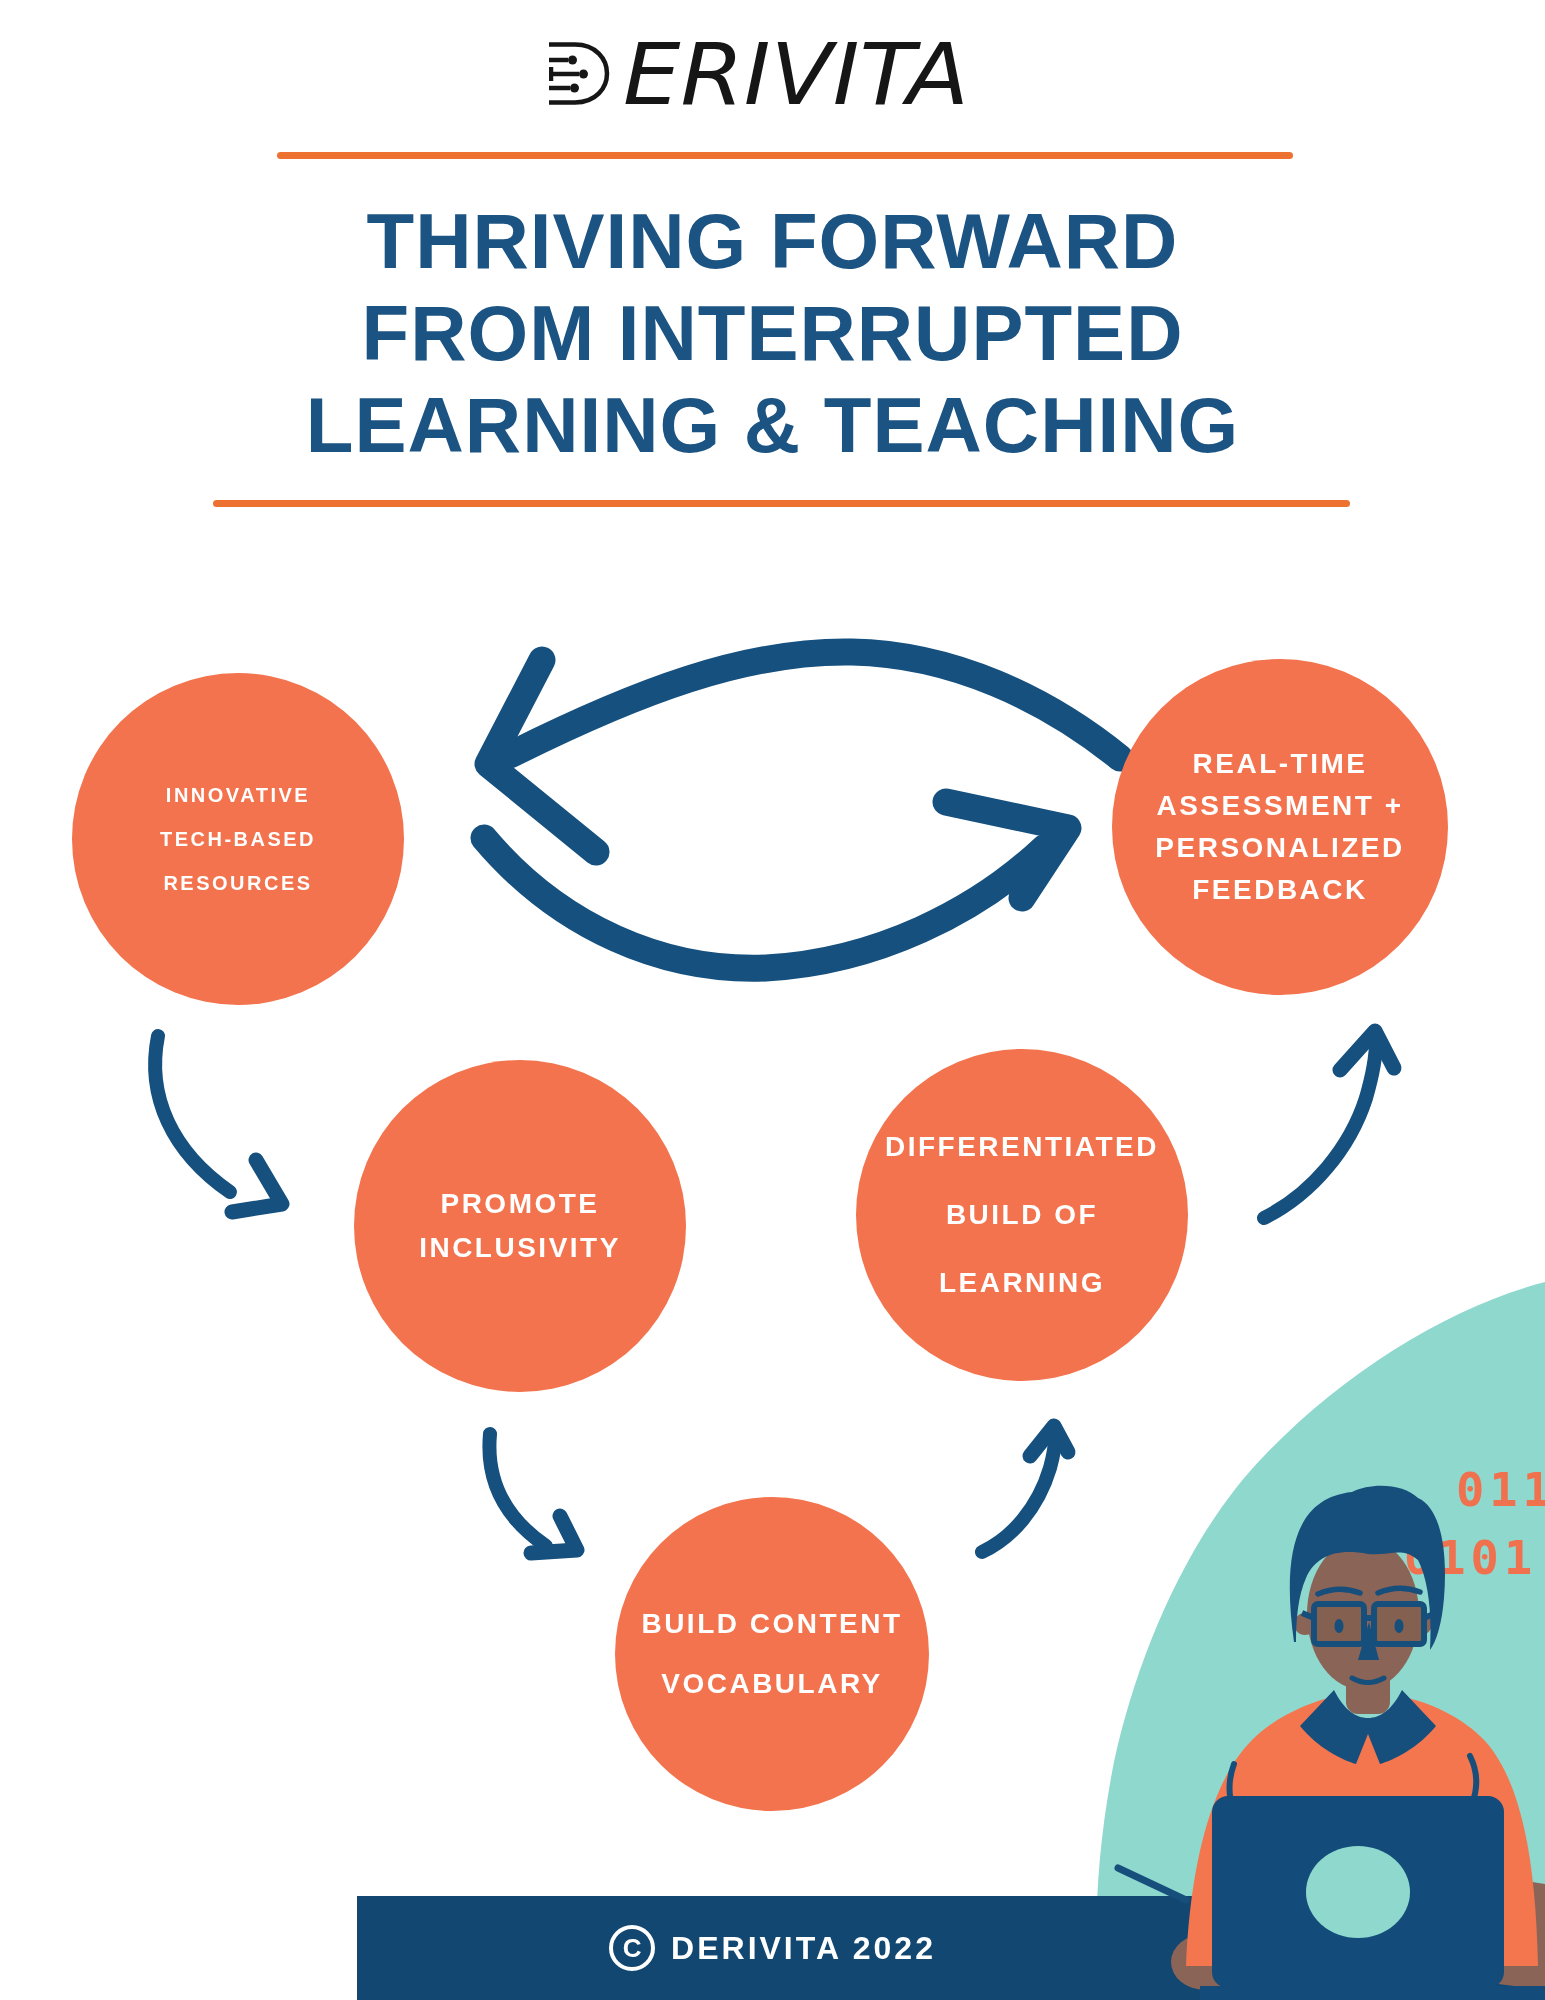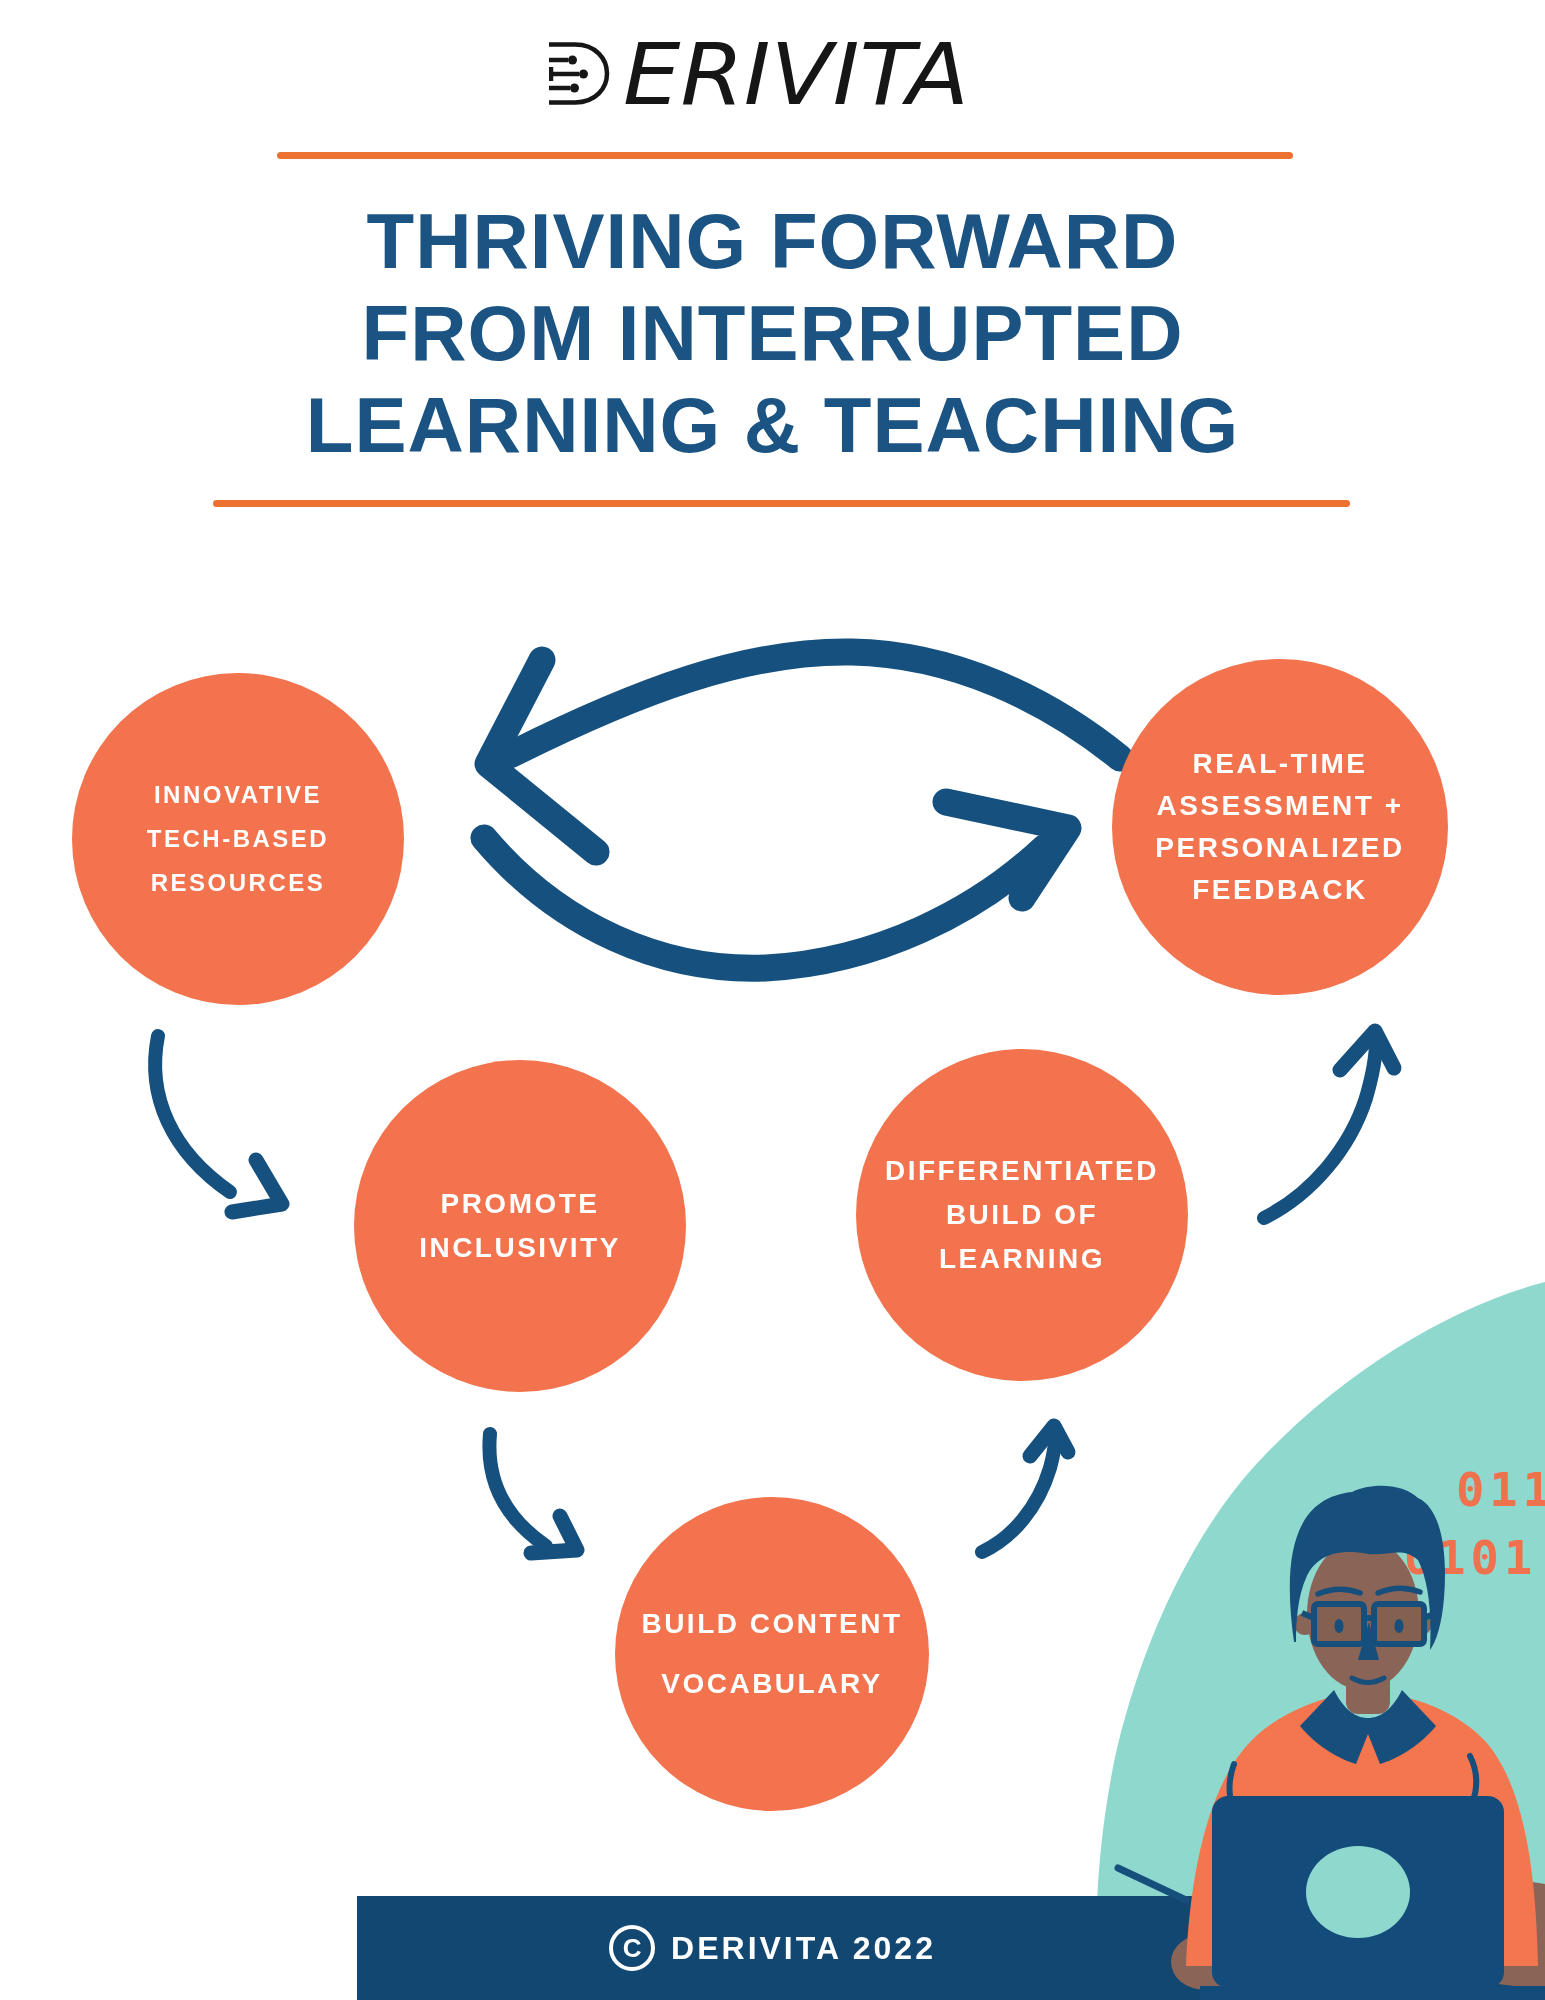--- a/index.html
+++ b/index.html
@@ -20,24 +20,24 @@
     font-size:78px;font-weight:bold;line-height:92px;letter-spacing:1px;
     color:#1B5383;white-space:nowrap;
   }
   
   .node{
     position:absolute;border-radius:50%;background:#F2734D;color:#fff;
     display:flex;flex-direction:column;align-items:center;justify-content:center;
     text-align:center;font-weight:bold;letter-spacing:2.5px;
   }
   .node span{display:block;}
-  .n1{left:72px;top:673px;width:332px;height:332px;font-size:24px;line-height:44px;}
+  .n1{left:72px;top:673px;width:332px;height:332px;font-size:20px;line-height:44px;}
   .n2{left:1112px;top:659px;width:336px;height:336px;font-size:28px;line-height:42px;}
   .n3{left:354px;top:1060px;width:332px;height:332px;font-size:28px;line-height:44px;}
-  .n4{left:856px;top:1049px;width:332px;height:332px;font-size:28px;line-height:44px;}
+  .n4{left:856px;top:1049px;width:332px;height:332px;font-size:28px;line-height:44px;gap:24px;}
   .n5{left:615px;top:1497px;width:314px;height:314px;font-size:28px;line-height:44px;gap:16px;}
   
   .layer{position:absolute;left:0;top:0;width:1545px;height:2000px;pointer-events:none;}
   .z1{z-index:1;} .z4{z-index:4;}
   
   .footer-bar{
     position:absolute;left:357px;top:1896px;width:1188px;height:104px;
     background:#114770;z-index:2;
   }
   .footer-text{

